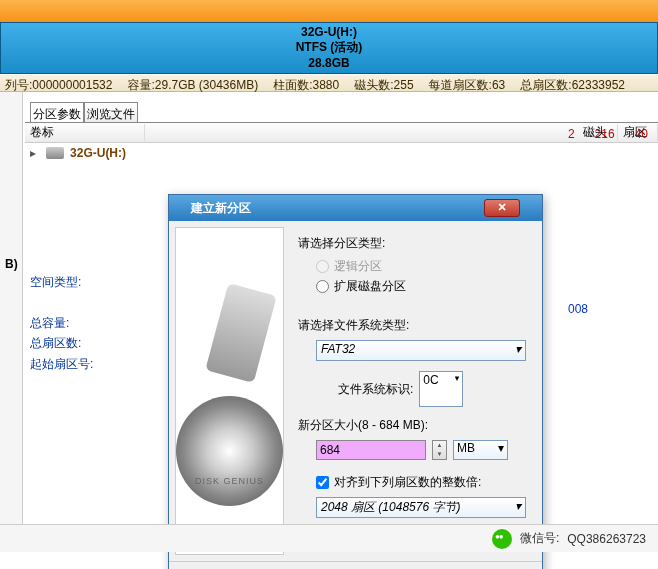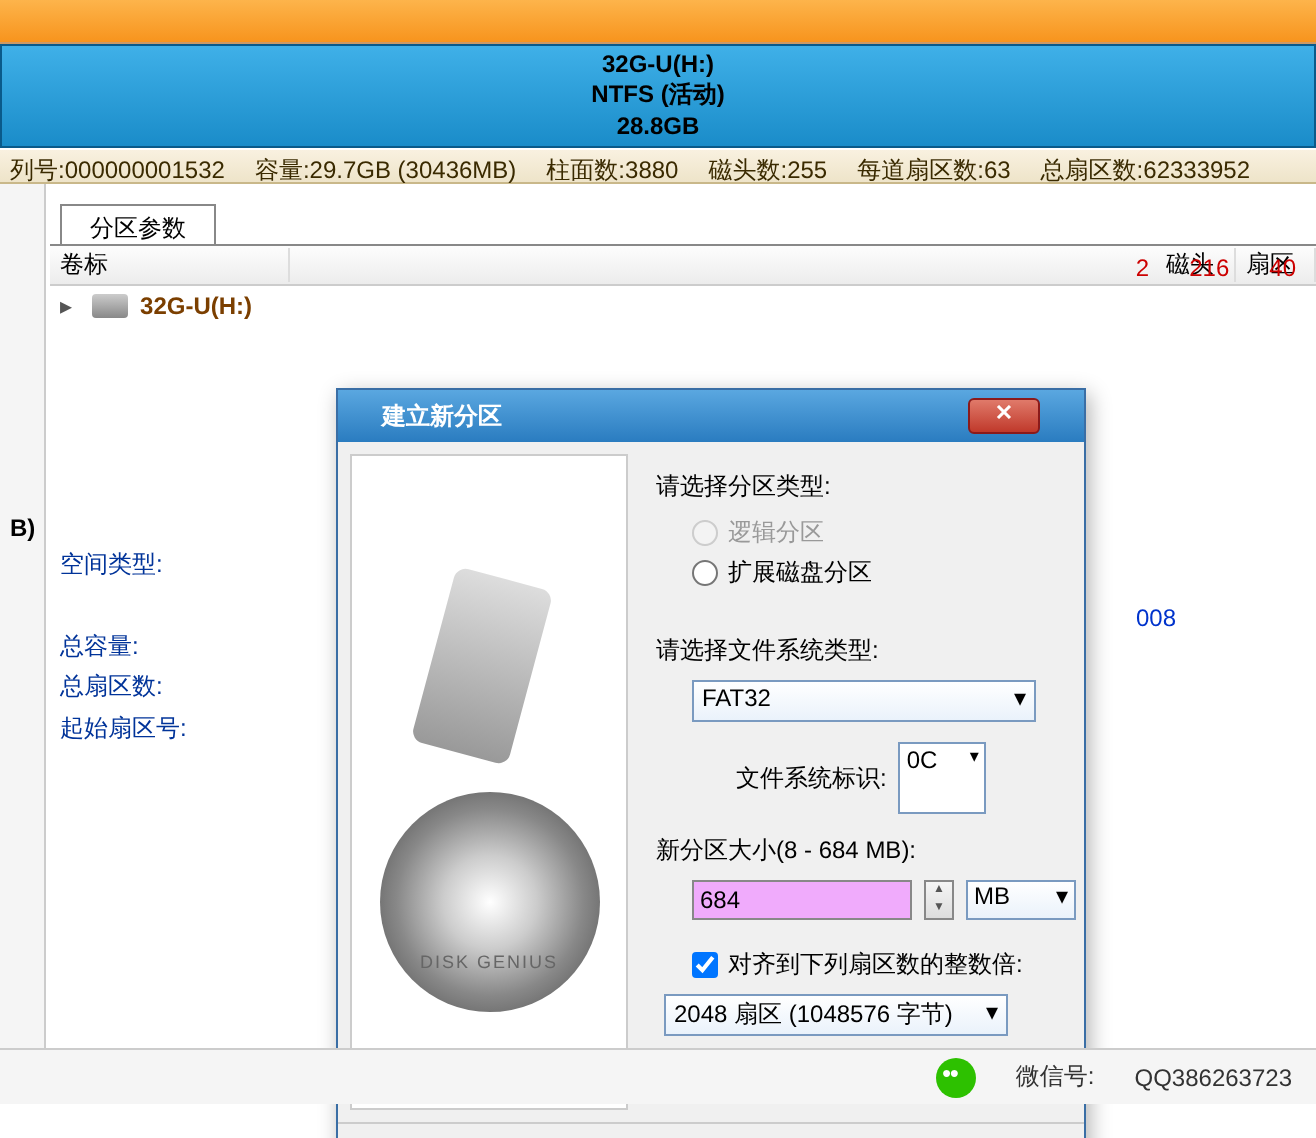--- a/index.html
+++ b/index.html
@@ -7,21 +7,21 @@
 
 .top-bar { height: 22px; background: linear-gradient(#fdb44b, #f7941d); border-bottom: 1px solid #c96; }
 .disk-banner { height: 52px; background: linear-gradient(#3fb0e8, #1a8cc9); color: #000; display: flex; flex-direction: column; align-items: center; justify-content: center; font-weight: bold; line-height: 1.3; border: 1px solid #0a5a8a; }
 .info-bar { height: 18px; background: linear-gradient(#f9f1e0, #eee4c9); border-top: 1px solid #fff; border-bottom: 1px solid #c9b88a; padding: 2px 5px; color: #3a2a00; display: flex; gap: 15px; }
 
 .main-area { position: relative; height: 460px; }
 
 .left-panel { position: absolute; left: 0; top: 0; width: 23px; height: 100%; background: #f5f5f5; border-right: 1px solid #ccc; }
 
 .tabs-row { position: absolute; left: 30px; top: 10px; display: flex; gap: 0; }
-.tab { padding: 3px 14px; border: 1px solid #888; background: linear-gradient(#fff, #e8e8e8); cursor: pointer; position: relative; }
+.tab { padding: 3px 2px; border: 1px solid #888; background: linear-gradient(#fff, #e8e8e8); cursor: pointer; position: relative; }
 .tab.active { background: #fff; border-bottom: 1px solid #fff; }
 
 .content { position: absolute; left: 25px; top: 30px; right: 0; bottom: 0; background: #fff; border-top: 1px solid #888; }
 
 .table-header { display: flex; background: linear-gradient(#fdfdfd, #ececec); border-bottom: 1px solid #ccc; height: 20px; align-items: center; }
 .table-header .col { padding: 0 5px; border-right: 1px solid #ddd; font-size: 12px; }
 .vol-row { display: flex; padding: 3px 5px; color: #7b3f00; font-weight: bold; align-items: center; }
 .drive-icon { width: 18px; height: 12px; background: linear-gradient(#ccc, #888); border-radius: 2px; margin-right: 6px; margin-left: 10px; }
 
 .side-info { position: absolute; left: 30px; top: 180px; color: #003399; line-height: 1.7; }
@@ -32,40 +32,40 @@
 .dialog { position: absolute; left: 168px; top: 102px; width: 375px; height: 408px; background: #f0f0f0; border: 1px solid #3a6ea5; box-shadow: 2px 3px 10px rgba(0,0,0,0.3); }
 .dlg-title { height: 26px; background: linear-gradient(#5aa7e0, #2a7cc0); color: #fff; display: flex; align-items: center; padding: 0 22px; font-weight: bold; justify-content: space-between; }
 .dlg-close { width: 36px; height: 18px; background: linear-gradient(#e07a6a, #c0392b); border: 1px solid #8b1a1a; border-radius: 3px; color: #fff; text-align: center; line-height: 14px; font-size: 11px; cursor: pointer; }
 
 .dlg-body { display: flex; height: 340px; }
 .dlg-img { width: 140px; background: #fff; margin: 6px; border: 1px solid #ccc; position: relative; overflow: hidden; display:flex; align-items:center; justify-content:center; }
 .disk-art { width: 110px; height: 110px; border-radius: 50%; background: radial-gradient(circle at 50% 50%, #fff 0%, #ccc 30%, #888 60%, #444 100%); position: relative; margin-top:120px;}
 .disk-art::after { content:"DISK GENIUS"; position:absolute; left:0; right:0; bottom:20px; text-align:center; font-size:9px; color:#666; letter-spacing:1px;}
 .arm { position:absolute; top:60px; left:40px; width:50px; height:90px; background:linear-gradient(#ddd,#999); border-radius:6px; transform:rotate(15deg);}
 
-.dlg-form { flex: 1; padding: 10px 4px 0 8px; color: #000; }
+.dlg-form { flex: 1; padding: 10px 16px 0 8px; color: #000; }
 .form-label { margin: 4px 0 6px; }
 .radio-row { margin: 2px 0 3px 18px; display: flex; align-items: center; gap: 5px; }
 .radio-row input { margin: 0; }
 .disabled { color: #999; }
-.sel { width: 172px; height: 21px; border: 1px solid #7a9ac0; background: linear-gradient(#fff, #eaf2fb); padding: 1px 4px; }
+.sel { width: 210px; height: 21px; border: 1px solid #7a9ac0; background: linear-gradient(#fff, #eaf2fb); padding: 1px 4px; font-style: italic; }
 .fs-id-row { display: flex; align-items: center; gap: 6px; margin: 10px 0 10px 40px; }
 .fs-id { width: 44px; height: 36px; border: 1px solid #7a9ac0; background: #fff; padding: 1px 3px; }
 .size-row { display: flex; align-items: center; gap: 6px; margin: 6px 0 0 18px; }
 .size-input { width: 110px; height: 20px; border: 1px solid #888; background: #f0abfc; padding: 1px 3px; }
 .spinner { width: 15px; height: 20px; border: 1px solid #888; background: linear-gradient(#f5f5f5, #ddd); display:flex; flex-direction:column;}
 .spinner div{flex:1; text-align:center; font-size:6px; line-height:8px; color:#555;}
 .unit-sel { width: 55px; height: 20px; border: 1px solid #7a9ac0; background: linear-gradient(#fff, #eaf2fb); padding: 0 3px; }
 .chk-row { margin: 14px 0 6px 18px; display: flex; align-items: center; gap: 5px; }
 .detail-btn-row { text-align: right; margin-top: 8px; padding-right: 4px; }
 .btn { display: inline-block; min-width: 72px; height: 22px; border: 1px solid #888; background: linear-gradient(#fdfdfd, #e0e0e0); border-radius: 3px; text-align: center; line-height: 20px; cursor: pointer; padding: 0 10px; }
 
 .dlg-buttons { border-top: 1px solid #ccc; height: 40px; display: flex; justify-content: flex-end; align-items: center; gap: 14px; padding-right: 18px; }
 
-.footer-bar { position: absolute; left: 0; right: 0; bottom: 0; height: 28px; background: #f5f5f5; border-top: 1px solid #ccc; display: flex; align-items: center; justify-content: flex-end; padding-right: 12px; gap: 20px; color: #333; }
+.footer-bar { position: absolute; left: 0; right: 0; bottom: 0; height: 28px; background: #f5f5f5; border-top: 1px solid #ccc; display: flex; align-items: center; justify-content: flex-end; padding-right: 12px; gap: 8px; color: #333; }
 .wechat-icon { width: 20px; height: 20px; border-radius: 50%; background: #2dc100; position: relative; }
 .wechat-icon::before { content: "●●"; color: #fff; font-size: 8px; position: absolute; left: 3px; top: 3px; letter-spacing: -1px; }
 
 .blue-link { color: #0033cc; }
 </style>
 </head>
 <body>
 
 <div class="top-bar"></div>
 
@@ -82,20 +82,21 @@
   <span><span>磁头数:</span><span>255</span></span>
   <span><span>每道扇区数:</span><span>63</span></span>
   <span><span>总扇区数:</span><span>62333952</span></span>
 </div>
 
 <div class="main-area">
   <div class="left-panel"></div>
 
   <div class="tabs-row">
     <div class="tab active">分区参数</div>
+    <div class="tab">浏览文件</div>
   </div>
 
   <div class="content">
     <div class="table-header">
       <div class="col" style="width:120px">卷标</div>
       <div class="col" style="margin-left:auto;width:40px">磁头</div>
       <div class="col" style="width:40px">扇区</div>
     </div>
     <div class="vol-row">
       <span style="color:#555;font-weight:normal;">▸</span>
@@ -159,21 +160,21 @@
               <div>▲</div>
               <div>▼</div>
             </div>
           <div class="unit-sel"><span>MB</span><span style="float:right">▾</span></div>
         </div>
 
         <label class="chk-row">
           <input type="checkbox" checked="" style="">
           <span>对齐到下列扇区数的整数倍:</span>
         </label>
-        <div style="margin-left:4px">
+        <div style="margin-left:18px">
           <div class="sel"><span>2048 扇区 (1048576 字节)</span><span style="float:right">▾</span></div>
         </div>
 
         <div class="detail-btn-row">
           <span class="btn">详细参数&gt;&gt;</span>
         </div>
       </div>
     </div>
     <div class="dlg-buttons">
       

